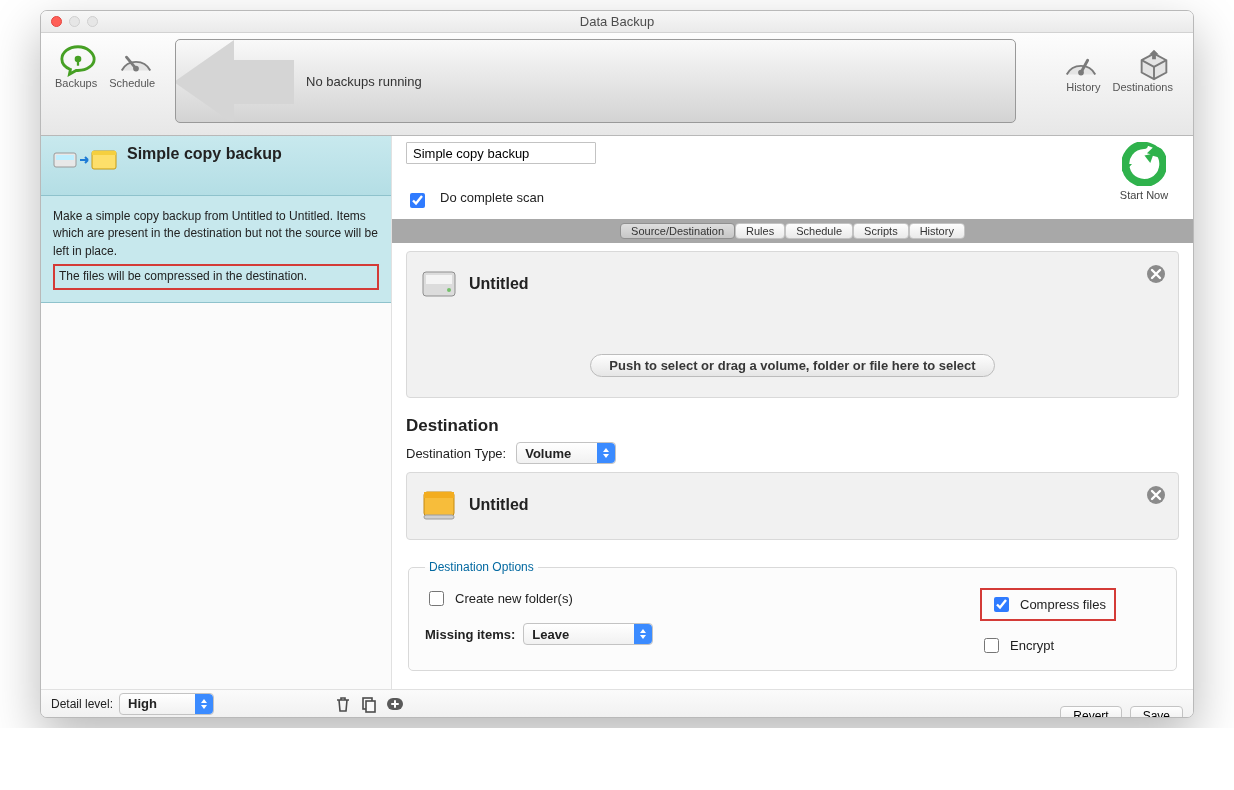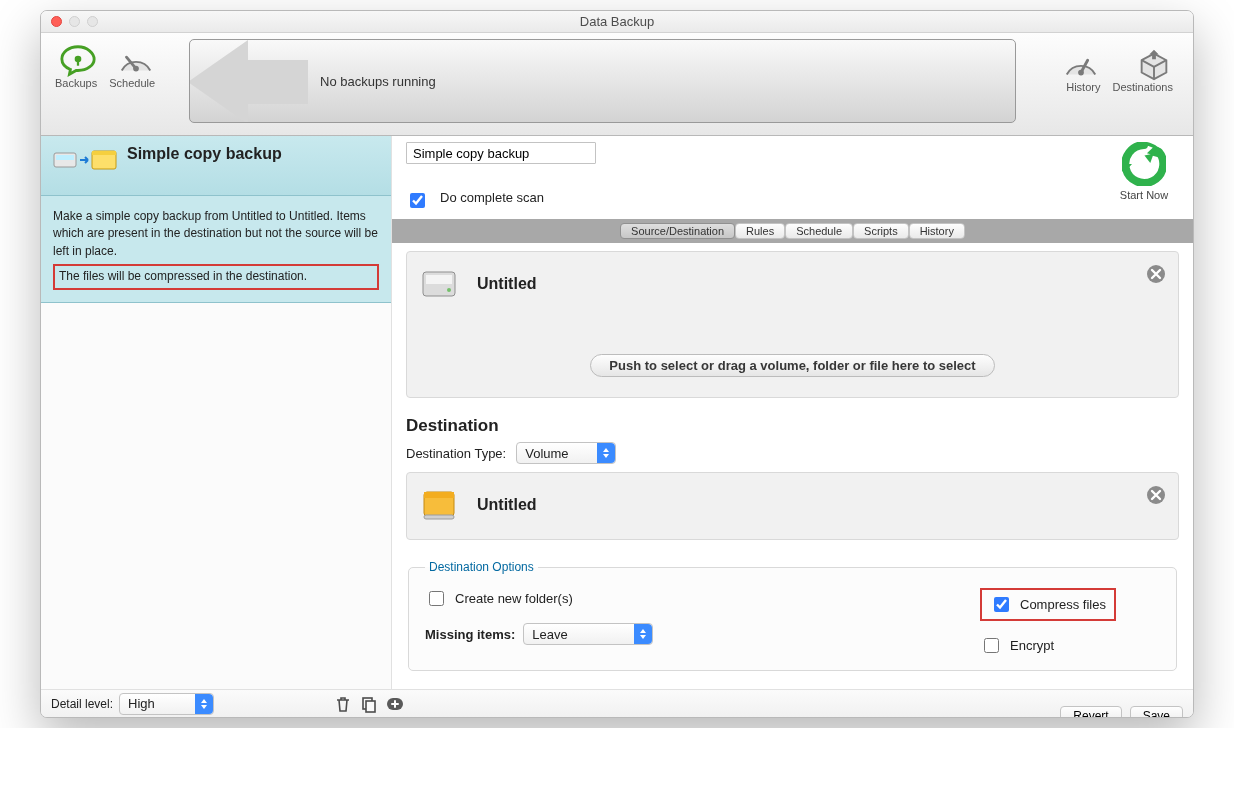--- a/index.html
+++ b/index.html
@@ -41,21 +41,21 @@
   
   .toolbar {
     height: 103px;
     background: linear-gradient(#fdfdfd,#e7e7e7);
     border-bottom: 1px solid #b8b8b8;
     display:flex; align-items:flex-start; padding:6px 14px 0 8px;
   }
   .tbtn { display:flex; flex-direction:column; align-items:flex-end; font-size:11px; color:#555; margin:4px 6px 0 6px; cursor:pointer;}
   .tbtn .ico { width:38px; height:34px; display:flex; align-items:center; justify-content:center; }
   .status-bar{
-    flex:1; margin:0 40px 0 28px; height:84px;
+    flex:1; margin:0 40px 0 14px; height:84px;
     border:1px solid #999; border-radius:5px;
     background: linear-gradient(#f9f9f9,#d3d3d3);
     position:relative; overflow:hidden;
     display:flex; align-items:center;
   }
   .big-arrow{
     position:absolute; left:-2px; top:0; bottom:0; width:120px;
   }
   .status-text{ margin-left:130px; font-size:13px; color:#333; }
   .toolbar-right{ display:flex; align-items:flex-start; margin-top:4px;}
@@ -108,37 +108,37 @@
     border-radius:4px; font-size:11px; color:#333;
     padding:1px 10px; border:1px solid #c3c3c3; cursor:pointer;
   }
   .tab.active{ background: linear-gradient(#dedede,#c7c7c7); border-color:#909090; }
 
   .panel{ flex:1; overflow:auto; padding:0 14px 8px 14px; }
   .src-box, .dst-box{
     background:#f1f1f1; border:1px solid #d9d9d9; border-radius:4px;
     margin-top:8px; padding:12px; position:relative; min-height:68px;
   }
-  .vol-row{ display:flex; align-items:center; gap:18px; }
+  .vol-row{ display:flex; align-items:center; gap:10px; }
   .vol-name{ font-size:16px; font-weight:bold; }
   .clear-x{ position:absolute; right:12px; top:12px; width:20px;height:20px; cursor:pointer;}
   .drag-pill{
     margin:50px auto 8px auto; width:max-content;
     background: linear-gradient(#fefefe,#e6e6e6);
     border:1px solid #bcbcbc; border-radius:14px;
     padding:3px 18px; font-size:13px; font-weight:bold; color:#373737;
   }
 
   h3.sec{ margin:18px 0 6px 0; font-size:17px; }
   .row-inline{ display:flex; align-items:center; gap:10px; font-size:13px; }
   .mac-select{
     height:22px; border:1px solid #c3c3c3; border-radius:4px;
     background: linear-gradient(#fff,#f1f1f1);
     display:inline-flex; align-items:center; padding:0 0 0 8px;
-    font-size:13px; position:relative; min-width:100px;
+    font-size:13px; position:relative; min-width:100px;font-weight:bold;
   }
   .mac-select .cap{
     width:18px; align-self:stretch; margin-left:auto;
     background:#3b8bff; border-radius:0 4px 4px 0;
     display:flex; flex-direction:column; align-items:center; justify-content:center;
   }
   .mac-select .cap::before,.mac-select .cap::after{
     content:""; border-left:3px solid transparent; border-right:3px solid transparent;
   }
   .mac-select .cap::before{ border-bottom:4px solid #fff; margin-bottom:1px;}

